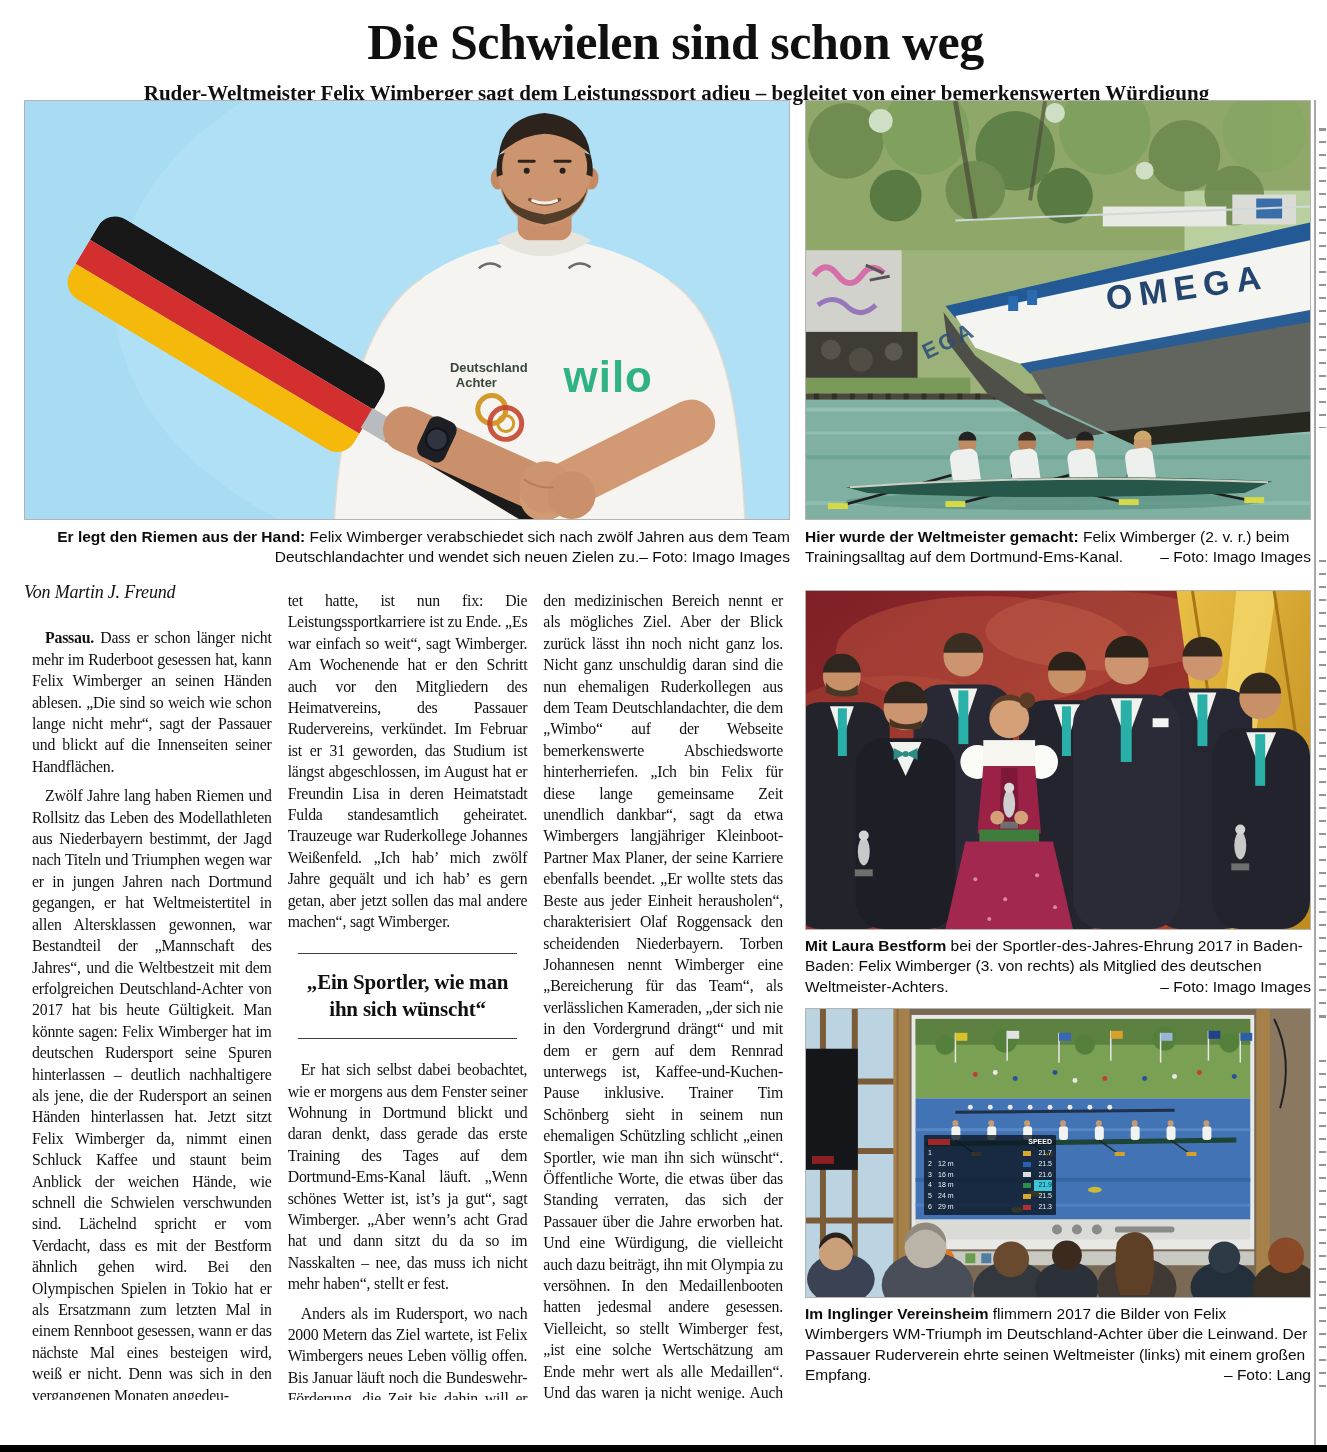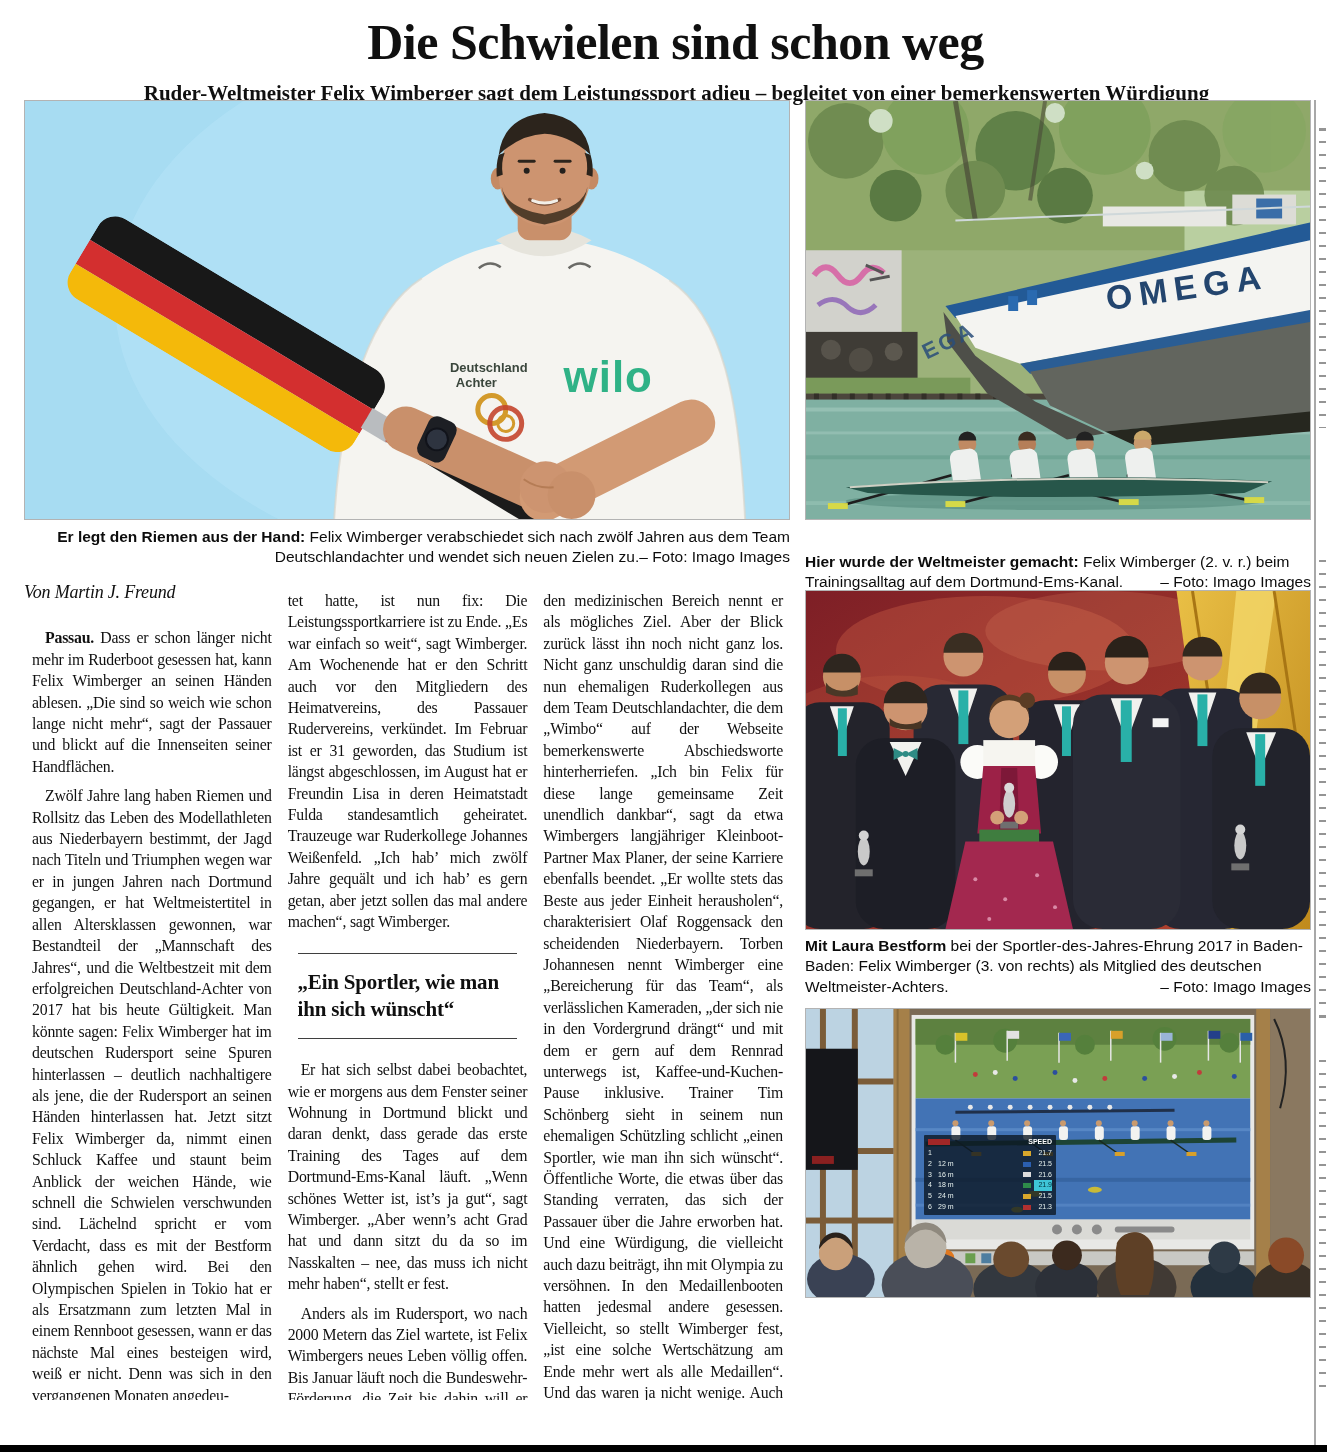--- a/index.html
+++ b/index.html
@@ -16,31 +16,31 @@
   #photo1{left:24px;top:100px;width:766px;height:420px;}
   #photo2{left:805px;top:100px;width:506px;height:420px;}
   #photo3{left:805px;top:590px;width:506px;height:340px;}
   #photo4{left:805px;top:1008px;width:506px;height:290px;}
 
   .caption{position:absolute;margin:0;font-family:"Liberation Sans","DejaVu Sans",sans-serif;
            font-size:15.5px;line-height:1.32;color:#0c0c0c;}
   .caption b{font-weight:700;}
   .credit{float:right;}
   #cap1{left:24px;top:527px;width:766px;text-align:right;}
-  #cap2{left:805px;top:527px;width:506px;margin-top:25px;}
+  #cap2{left:805px;top:527px;width:506px;}
   #cap3{left:805px;top:936px;width:506px;}
   #cap4{left:805px;top:1304px;width:506px;}
 
   #columns{position:absolute;left:24px;top:582px;width:767px;height:818px;display:flex;overflow:hidden;}
   .col{flex:1 1 0;font-size:15.8px;line-height:21.4px;text-align:justify;letter-spacing:-0.2px;hyphens:auto;}
   .byline{font-style:italic;font-size:18px;margin:0 0 24px 0;text-align:left;}
   .para{margin:8px;}
   .para.indent{text-indent:13px;}
   .para b{font-weight:700;}
-  .pullquote{width:86%;margin:20px auto;padding:15px 0;
+  .pullquote{width:86%;margin:20px auto;padding:15px 0;text-align:center;
              font-size:21px;font-weight:700;line-height:1.3;
              border-top:1.5px solid #3f3f3f;border-bottom:1.5px solid #3f3f3f;}
 
   
   .scoreboard{position:absolute;left:118px;top:126px;width:124px;
               background:rgba(12,24,36,0.8);color:#e8f2ef;border-radius:1px;
               font-family:"Liberation Sans","DejaVu Sans",sans-serif;font-size:7px;line-height:1.55;
               padding:2px 4px;}
   .sb-head{display:flex;justify-content:space-between;align-items:center;font-weight:700;color:#fff;}
   .sb-tag{display:inline-block;width:22px;height:6px;background:#a12727;}
@@ -567,20 +567,21 @@
           <div class="sb-row">
             <span class="sb-rank">6</span>
             <span class="sb-gap">29 m</span>
             <span class="sb-chip" style="background: rgb(176, 48, 48);"></span>
             <span class="sb-speed">21.3</span>
           </div>
         </div>
     </div>
   </div>
 
+  <p class="caption" id="cap4"><b>Im Inglinger Vereinsheim</b><span> flimmern 2017 die Bilder von Felix Wimbergers WM-Triumph im Deutschland-Achter über die Leinwand. Der Passauer Ruderverein ehrte seinen Weltmeister (links) mit einem großen Empfang.</span> <span class="credit">–  Foto: Lang</span></p>
 
   <div id="edge-rule"></div>
   <div class="edge-frag" id="frag1"></div>
   <div class="edge-frag" id="frag2"></div>
   <div class="edge-frag" id="frag3"></div>
 
   <div id="bottom-bar"></div>
 </div>
 
 </body></html>

